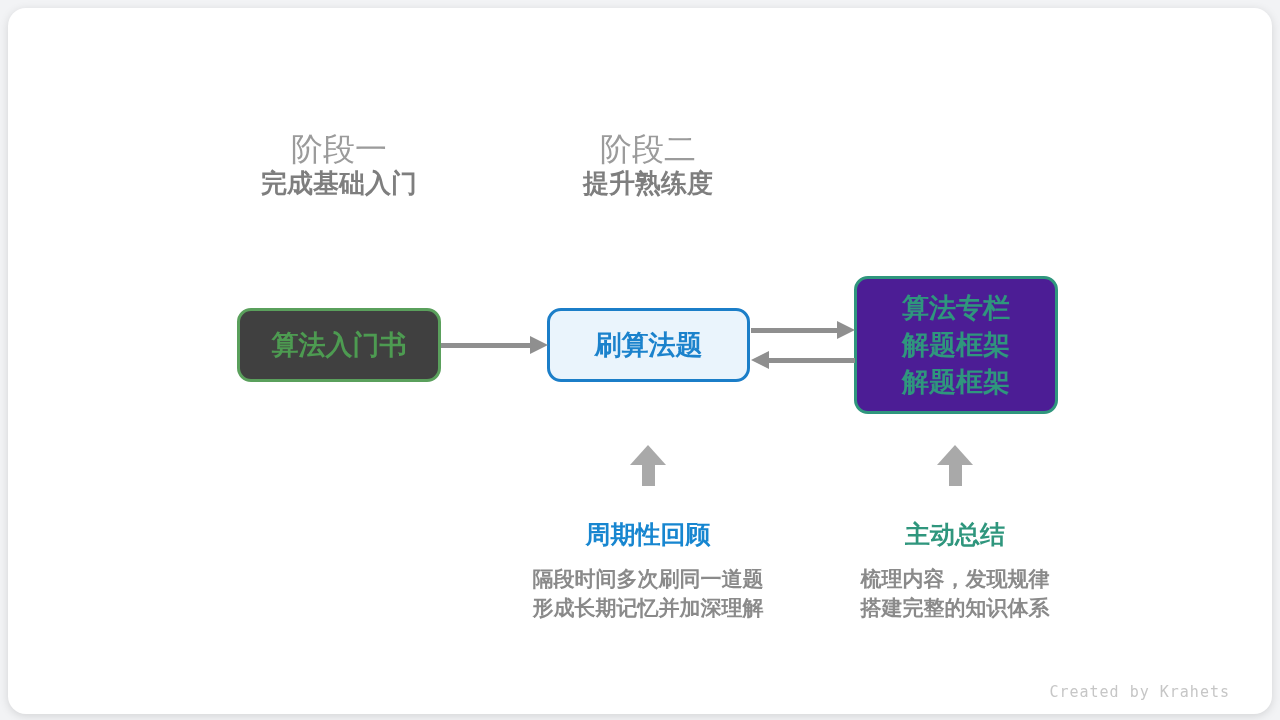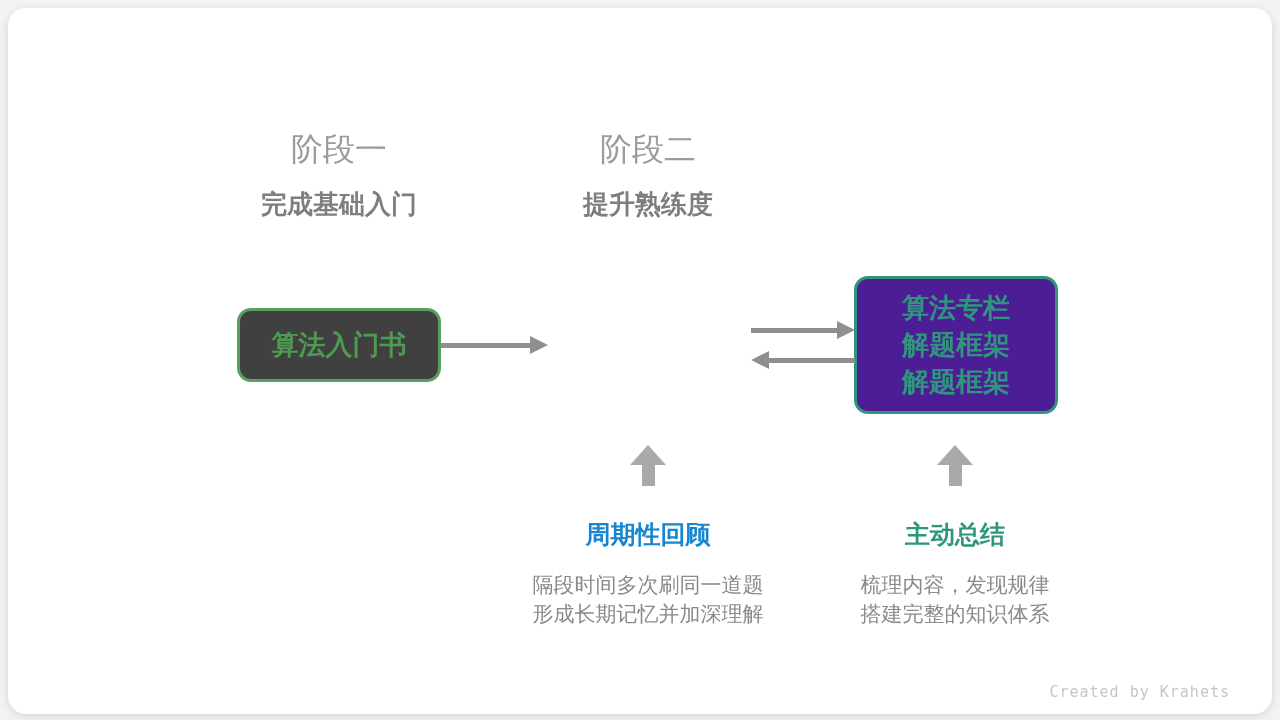--- a/index.html
+++ b/index.html
@@ -21,21 +21,21 @@
   
   .col-head { position: absolute; width: 300px; text-align: center; }
   .col-head.c1 { left: 181px; top: 126px; }
   .col-head.c2 { left: 490px; top: 126px; }
   .col-head.c3 { left: 797px; top: 126px; }
   .stage-label {
     font-size: 32px; line-height: 30px;
     color: #9b9b9b; font-weight: 400;
   }
   .stage-subtitle {
-    margin-top: 25px;
+    margin-top: 4px;
     font-size: 26px; line-height: 30px;
     color: #7e7e7e; font-weight: 700;
   }
 
   
   .node {
     position: absolute;
     border-radius: 14px;
     display: flex; flex-direction: column;
     align-items: center; justify-content: center;
@@ -98,22 +98,22 @@
   .up-2 { left: 929px; top: 437px; }
 
   
   .annotation { position: absolute; width: 320px; text-align: center; }
   .ann-1 { left: 480px; top: 510px; text-align: center; }
   .ann-2 { left: 787px; top: 510px; }
   .ann-title { font-size: 25px; font-weight: 700; line-height: 32px; }
   .ann-1 .ann-title { color: #1786d0; }
   .ann-2 .ann-title { color: #2f967d; }
   .ann-desc {
-    margin-top: 20px;
-    font-size: 21px; line-height: 29px; color: #8a8a8a;
+    margin-top: 14px;
+    font-size: 21px; line-height: 29px; color: #8a8a8a; font-weight: bold;
   }
 
   
   .credit {
     position: absolute; right: 42px; top: 675px;
     font-family: "DejaVu Sans Mono", monospace;
     font-size: 15px; color: #c6c6c6;
     letter-spacing: 1px;
     margin-left: 24px;
   }
@@ -128,20 +128,23 @@
       <div class="stage-label">阶段一</div>
       <div class="stage-subtitle">完成基础入门</div>
     </div>
     <div class="col-head c2">
       <div class="stage-label">阶段二</div>
       <div class="stage-subtitle">提升熟练度</div>
     </div>
 
     <div class="node node-green">
       <span>算法入门书</span>
+    </div>
+    <div class="node node-blue">
+      <span>刷算法题</span>
     </div>
     <div class="node node-teal">
       <span>算法专栏</span>
       <span>解题框架</span>
       <span>解题框架</span>
     </div>
 
     <div class="h-arrow arrow-1">
       <div class="shaft"></div>
       <div class="head-right"></div>

